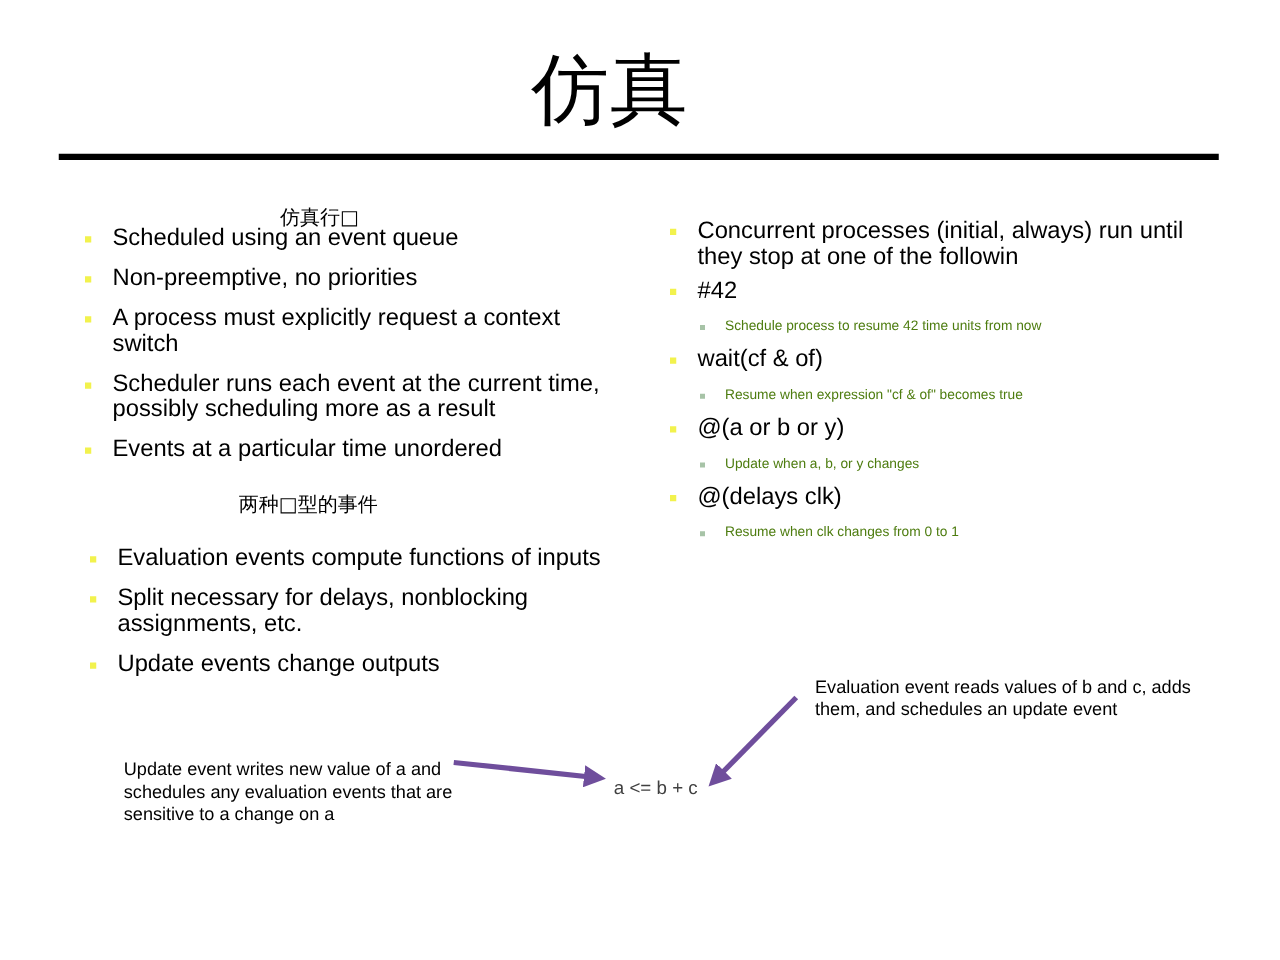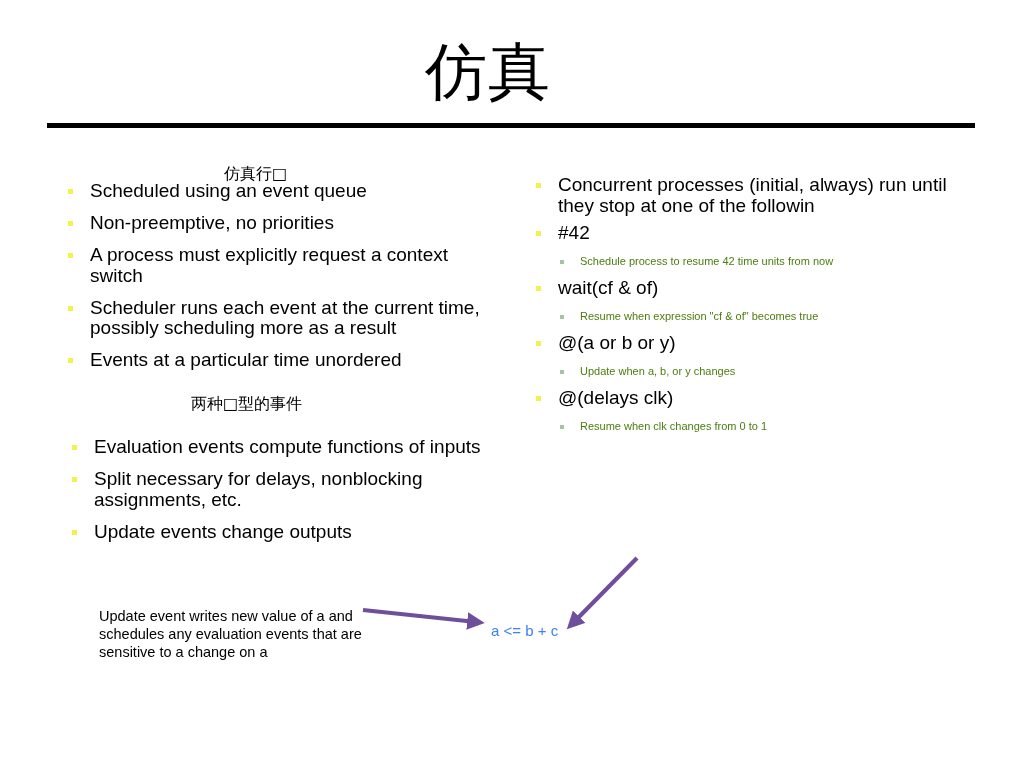--- a/index.html
+++ b/index.html
@@ -129,21 +129,21 @@
   }
   #callout-left { left: 99px; top: 607px; width: 300px; }
   #callout-right { left: 652px; top: 541px; width: 330px; }
 
   #code-expr {
     position: absolute;
     left: 491px;
     top: 621px;
     font-size: 15px;
     line-height: 19px;
-    color: #3b82f6;
+    color: #404040;
     white-space: nowrap;
   }
 
   #arrow-layer {
     position: absolute;
     left: 0;
     top: 0;
     width: 1024px;
     height: 768px;
     pointer-events: none;
@@ -239,20 +239,21 @@
       <span class="txt">@(delays clk)</span>
     </div>
     <div class="sub-row">
       <span class="marker"></span>
       <span class="txt">Resume when clk changes from 0 to 1</span>
     </div>
   </div>
 
   <div class="callout" id="callout-left">Update event writes new value of a and schedules any evaluation events that are sensitive to a change on  a</div>
 
+  <div class="callout" id="callout-right">Evaluation event reads values of b and c, adds them, and schedules an update event</div>
 
   <div id="code-expr">a &lt;= b + c</div>
 
   <svg id="arrow-layer" viewBox="0 0 1024 768">
     <defs>
       <marker id="arrowhead" markerWidth="4.2" markerHeight="4.2" refX="2.1" refY="2.1" orient="auto">
         <path d="M0,0 L4.2,2.1 L0,4.2 z" fill="#6F4E9C"></path>
       </marker>
     </defs>
     <line x1="363" y1="610" x2="476" y2="622" stroke="#6F4E9C" stroke-width="4.2" marker-end="url(#arrowhead)"></line>

